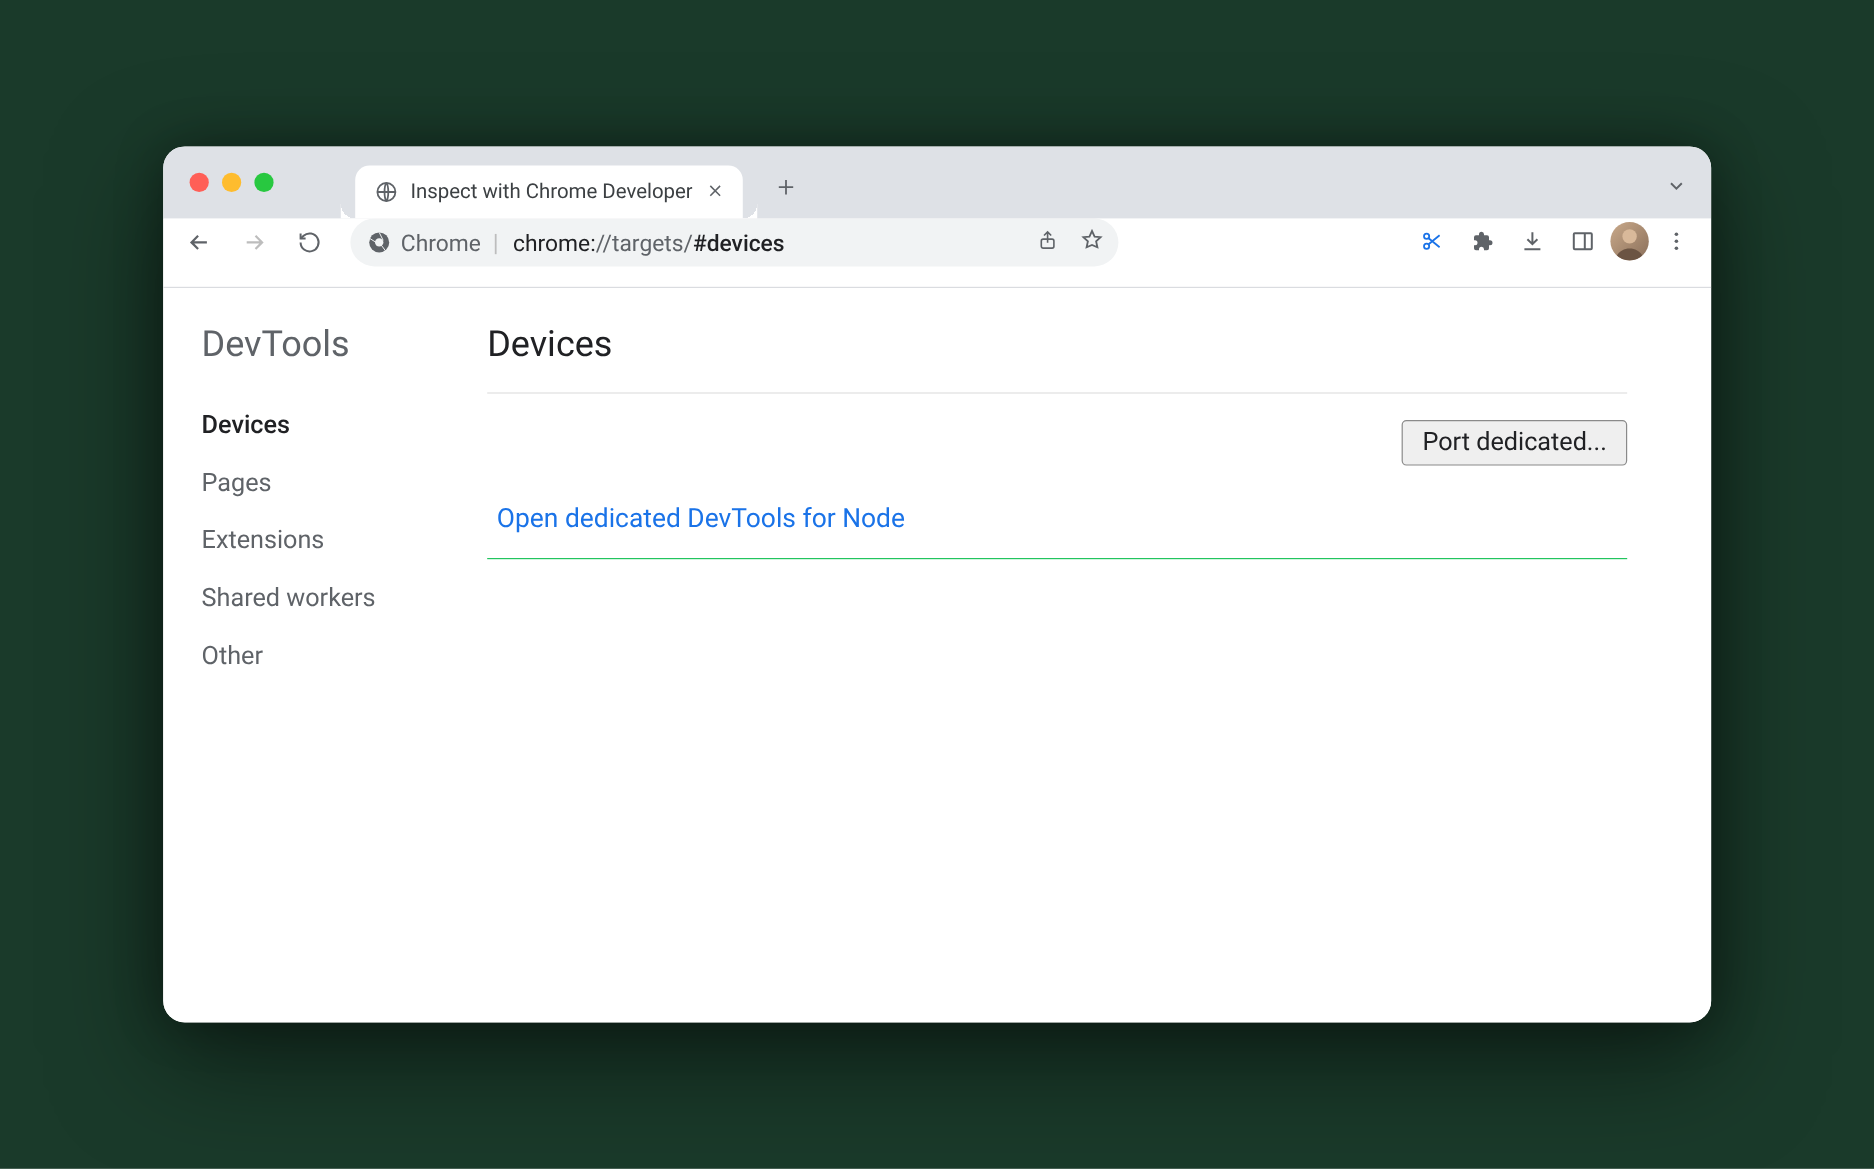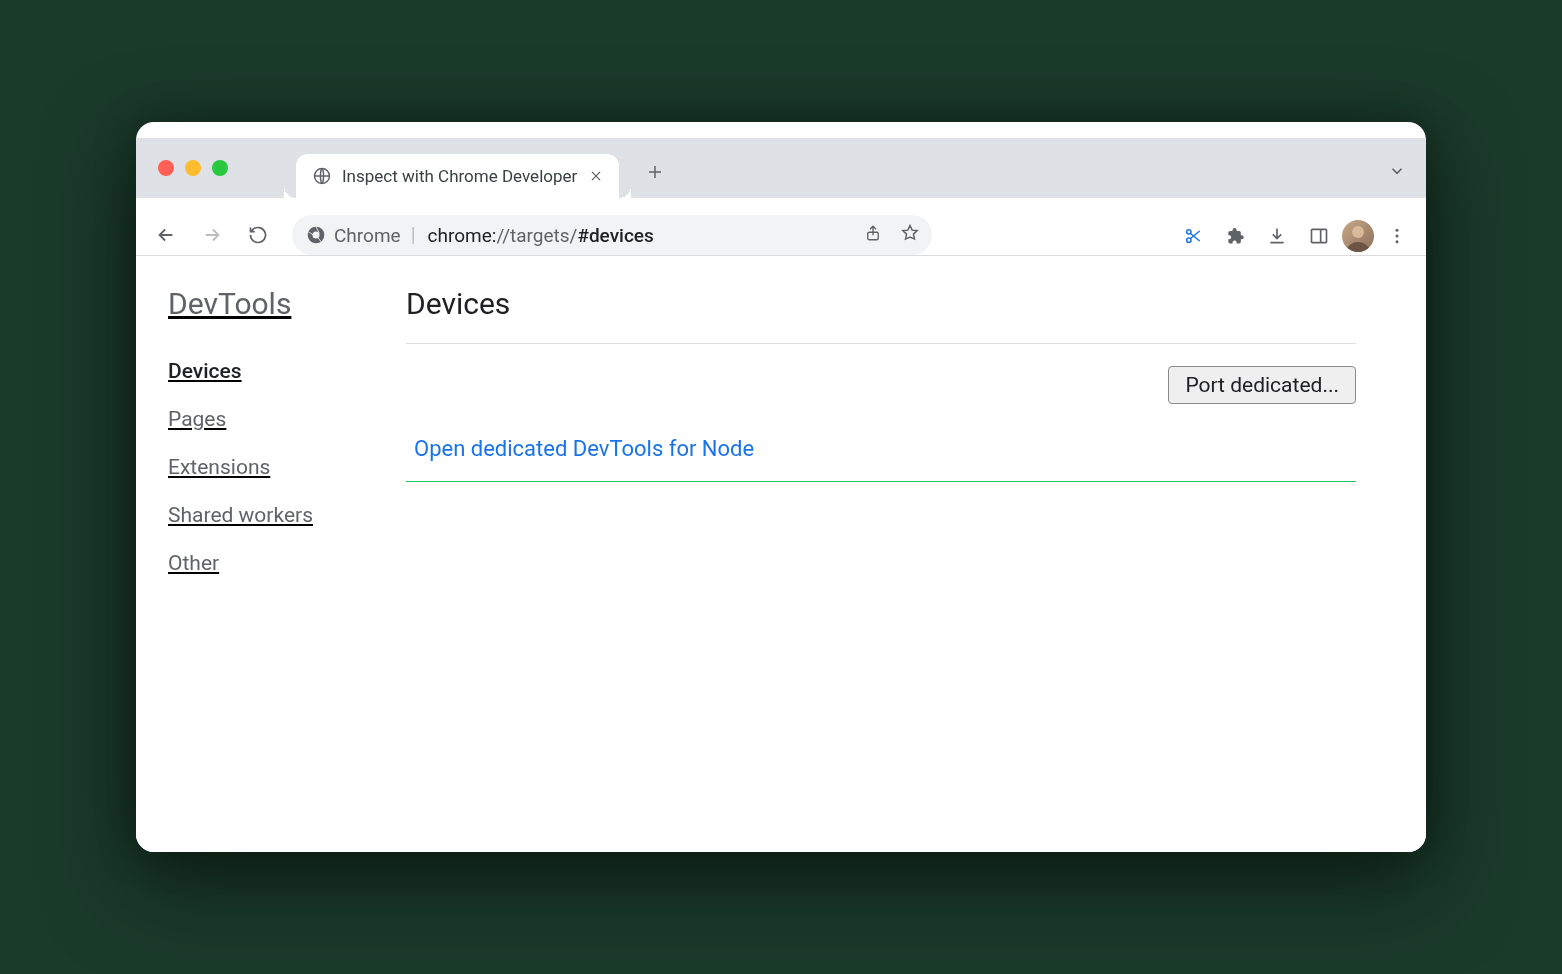--- a/index.html
+++ b/index.html
@@ -22,21 +22,20 @@
     display: flex;
     flex-direction: column;
   }
   
   .titlebar {
     height: 60px;
     background: #dee1e6;
     display: flex;
     padding-left: 20px;
     position: relative;
-    margin-top: 16px;
   }
   .traffic-lights {
     display: flex;
     gap: 11px;
     position: absolute;
     top: 22px;
     left: 22px;
   }
   .traffic-light { width: 16px; height: 16px; border-radius: 50%; }
   .tl-red { background: #ff5f57; }
@@ -76,21 +75,21 @@
     color: #5f6368; font-size: 26px; margin-left: 20px; margin-bottom: 10px; cursor:pointer;
     width: 32px; height: 32px; display:flex; align-items:center; justify-content:center; border-radius:50%;
   }
   .tab-overflow { margin-left: auto; margin-right: 20px; margin-bottom: 14px; color:#5f6368; cursor:pointer;}
   
   .toolbar {
     height: 58px;
     background: #fff;
     border-bottom: 1px solid #dadce0;
     display: flex;
-    align-items: flex-end;
+    align-items: flex-start;
     padding: 0 10px;
     gap: 6px;
   }
   .nav-btn {
     width: 40px; height: 40px; display:flex; align-items:center; justify-content:center;
     color: #5f6368; cursor:pointer; border-radius: 50%;
   }
   .nav-btn.disabled { color: #bdbdbd; cursor:default; }
   .omnibox {
     flex: 1;
@@ -121,21 +120,20 @@
   .content {
     flex:1;
     display:flex;
     background:#fff;
     overflow:hidden;
   }
   .sidebar {
     width: 250px;
     padding: 30px 0 0 0;
     border-left: 6px solid transparent;
-    text-decoration: underline;
   }
   .sidebar h1 {
     font-size: 30px; font-weight: 400; color:#5f6368; padding: 0 0 26px 26px;
   }
   .side-item {
     font-size: 21px; color:#5f6368; padding: 12px 0 12px 26px; cursor:pointer;
   }
   .side-item.active { color:#202124; font-weight:500; position:relative;}
   .side-item.active::before {
     content:""; position:absolute; left:-16px; top:6px; bottom:6px; width:6px; background:#3c4043;

